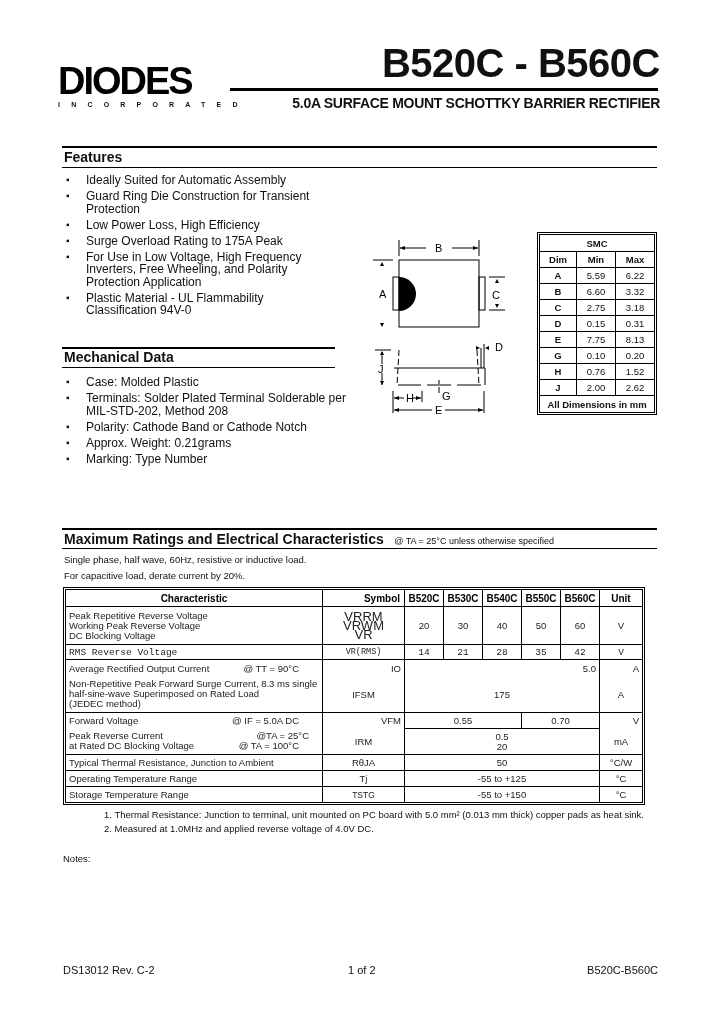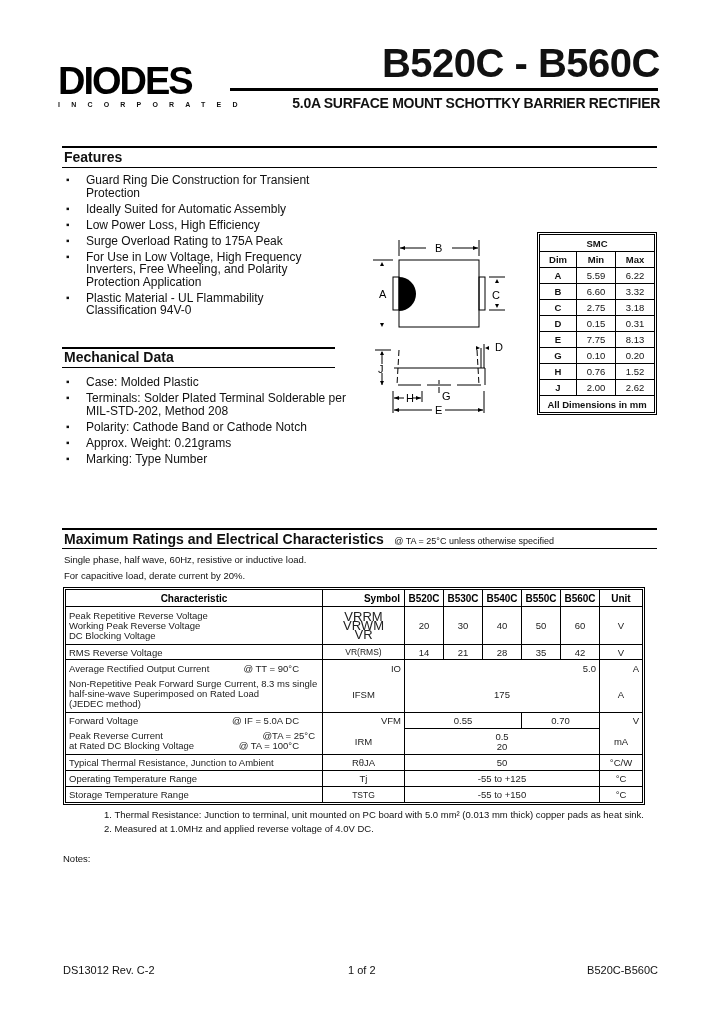--- a/index.html
+++ b/index.html
@@ -55,22 +55,22 @@
   <span class="logo-sub">INCORPORATED</span>
 </div>
 <div class="abs part-title">B520C - B560C</div>
 <div class="abs title-rule"></div>
 <div class="abs subtitle">5.0A SURFACE MOUNT SCHOTTKY BARRIER RECTIFIER</div>
 
 <div class="abs sec-rule-top" style="left:62px; top:146px; width:595px;"></div>
 <div class="abs sec-head" style="left:64px; top:149px;">Features</div>
 <div class="abs sec-rule-bot" style="left:62px; top:167px; width:595px;"></div>
 <ul class="abs blist" style="left:66px; top:174px; width:270px;">
+  <li>Ideally Suited for Automatic Assembly</li>
   <li>Guard Ring Die Construction for Transient Protection</li>
-  <li>Ideally Suited for Automatic Assembly</li>
   <li>Low Power Loss, High Efficiency</li>
   <li>Surge Overload Rating to 175A Peak</li>
   <li>For Use in Low Voltage, High Frequency Inverters, Free Wheeling, and Polarity Protection Application</li>
   <li>Plastic Material - UL Flammability Classification 94V-0</li>
 </ul>
 
 <div class="abs sec-rule-top" style="left:62px; top:347px; width:273px;"></div>
 <div class="abs sec-head" style="left:64px; top:349px;">Mechanical Data</div>
 <div class="abs sec-rule-bot" style="left:62px; top:367px; width:273px;"></div>
 <ul class="abs blist" style="left:66px; top:376px; width:280px;">
@@ -246,21 +246,21 @@
       <div>VR</div>
     </td>
     <td class="c">20</td>
     <td class="c">30</td>
     <td class="c">40</td>
     <td class="c">50</td>
     <td class="c">60</td>
     <td class="c">V</td>
   </tr>
 
-  <tr style="height:15px;">
+  <tr style="height:15px;font-family:Liberation Mono, monospace;">
     <td>RMS Reverse Voltage</td>
     <td class="c" style="font-size:8.5px;">VR(RMS)</td>
     <td class="c">14</td>
     <td class="c">21</td>
     <td class="c">28</td>
     <td class="c">35</td>
     <td class="c">42</td>
     <td class="c">V</td>
   </tr>
 
@@ -297,21 +297,21 @@
     <td class="c nb-b">VFM</td>
     <td class="c" colspan="3">0.55</td>
     <td class="c" colspan="2">0.70</td>
     <td class="c nb-b">V</td>
   </tr>
 
   <tr style="height:26px;">
     <td class="nb-t" style="line-height:10px;">
       <div class="charline">
               <span>Peak Reverse Current</span>
-              <span style="margin-right:4px;">@TA = 25°C</span>
+              <span style="margin-right:10px;">@TA = 25°C</span>
             </div>
       <div class="charline">
               <span>at Rated DC Blocking Voltage</span>
               <span style="margin-right:20px;">@ TA = 100°C</span>
             </div>
     </td>
     <td class="c nb-t">IRM</td>
     <td class="c" colspan="5" style="line-height:10px;">
       <div>0.5</div>
       <div>20</div>

